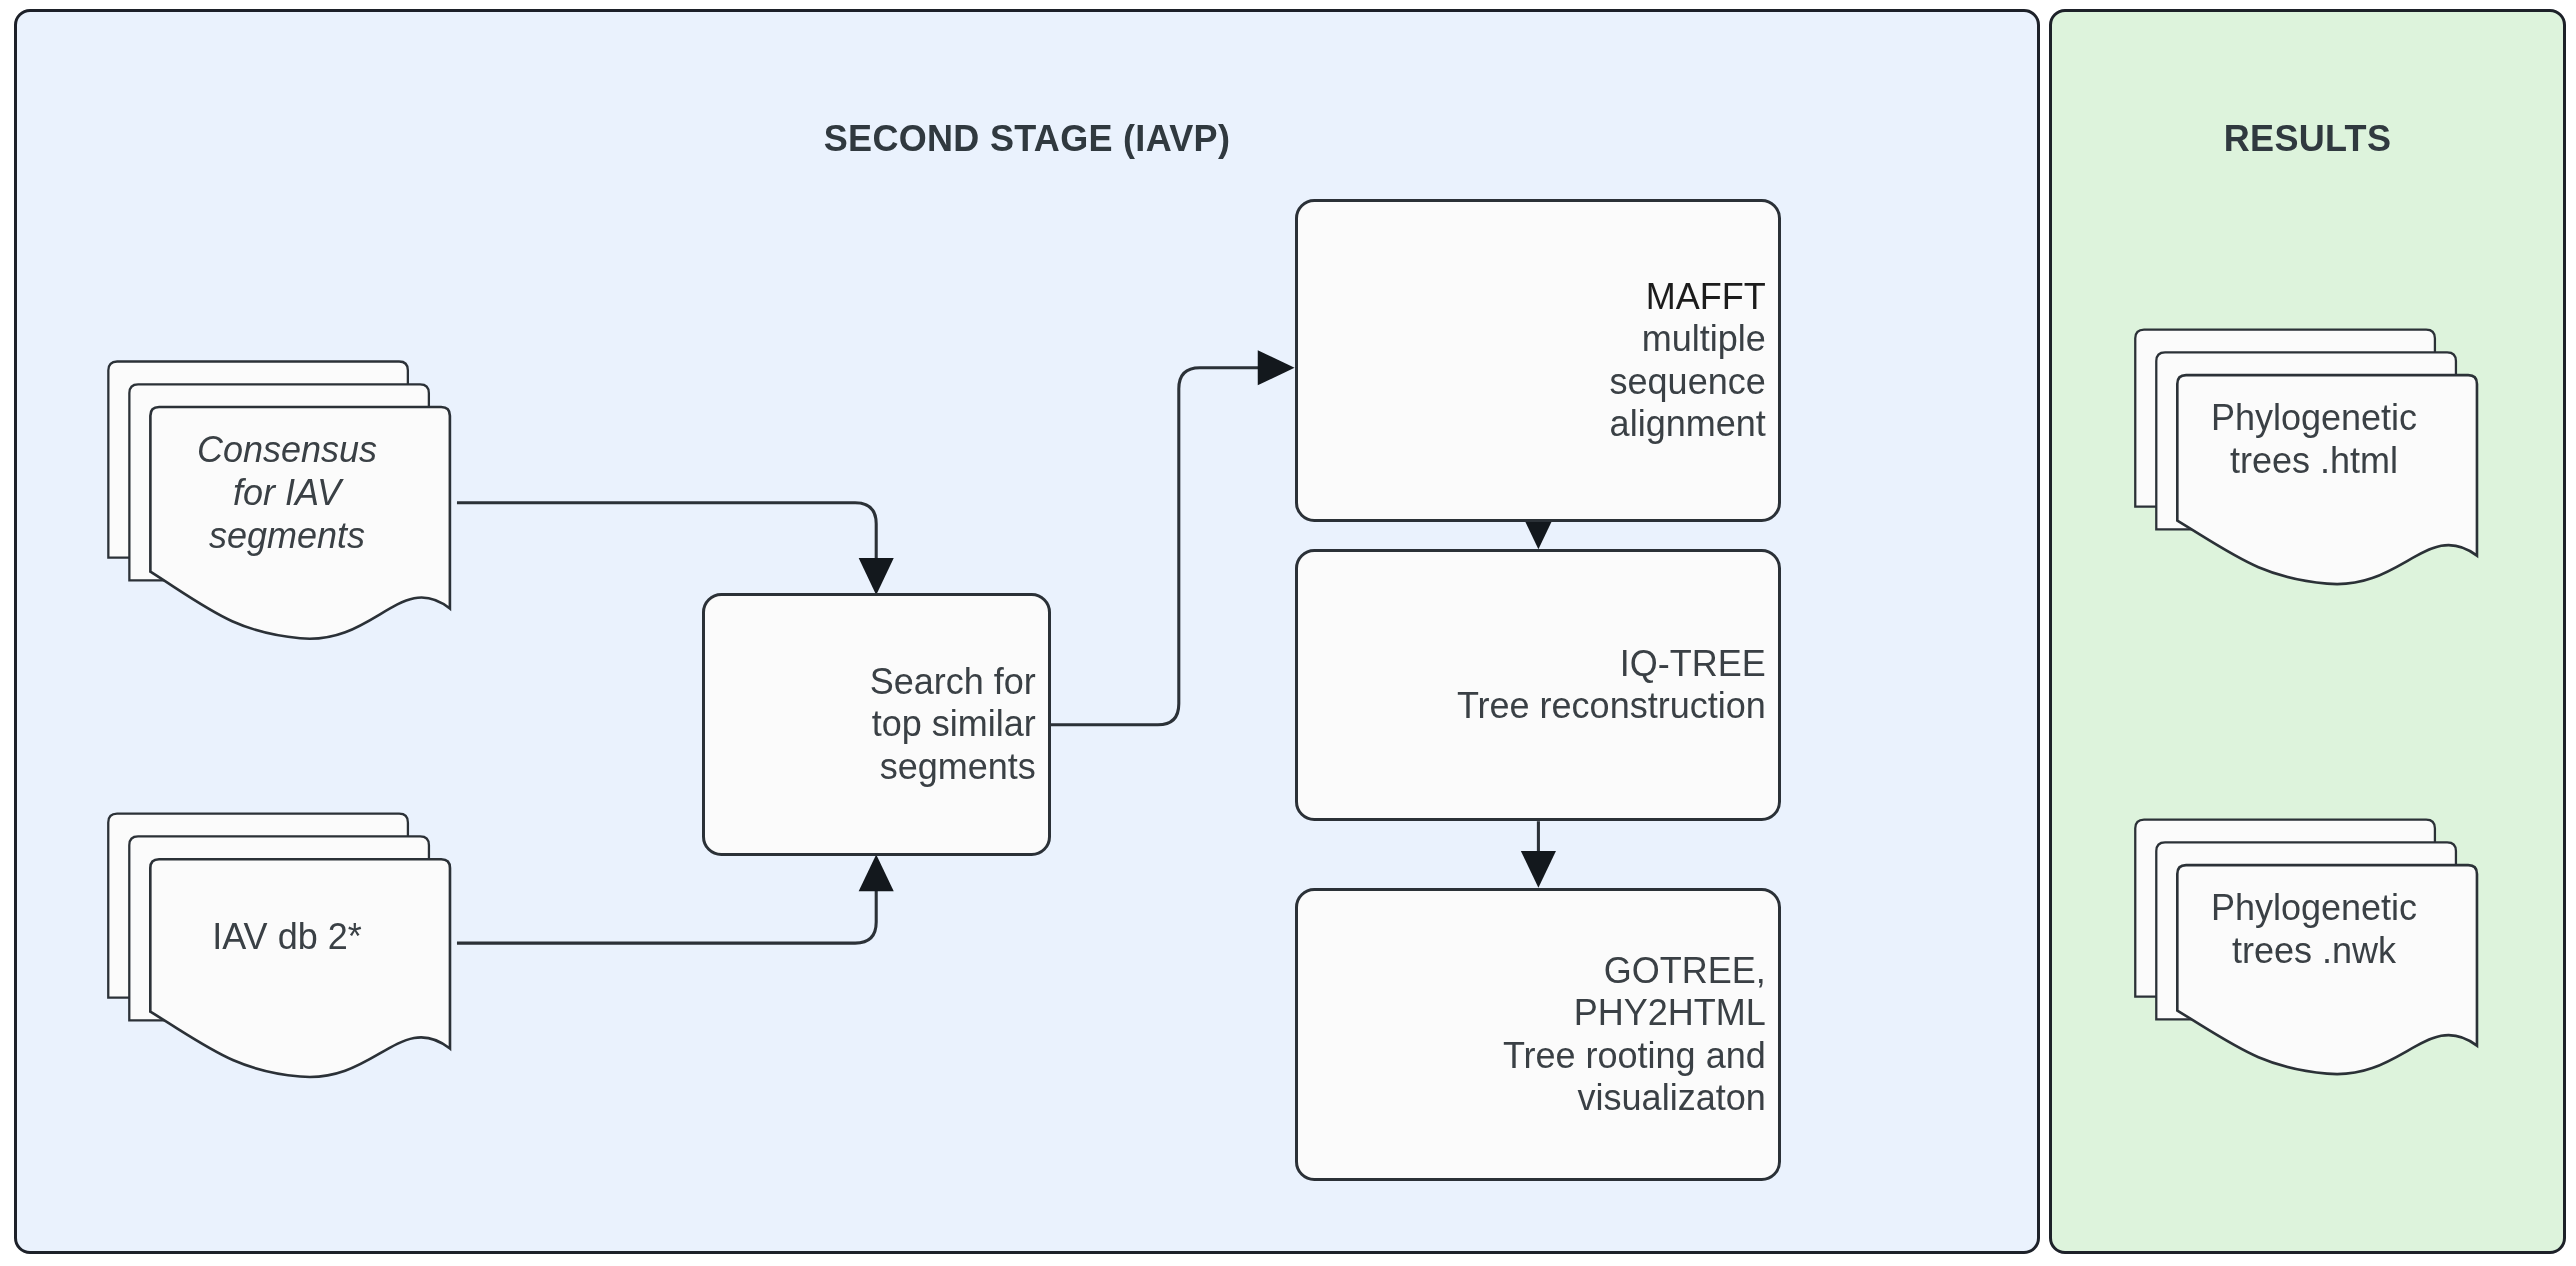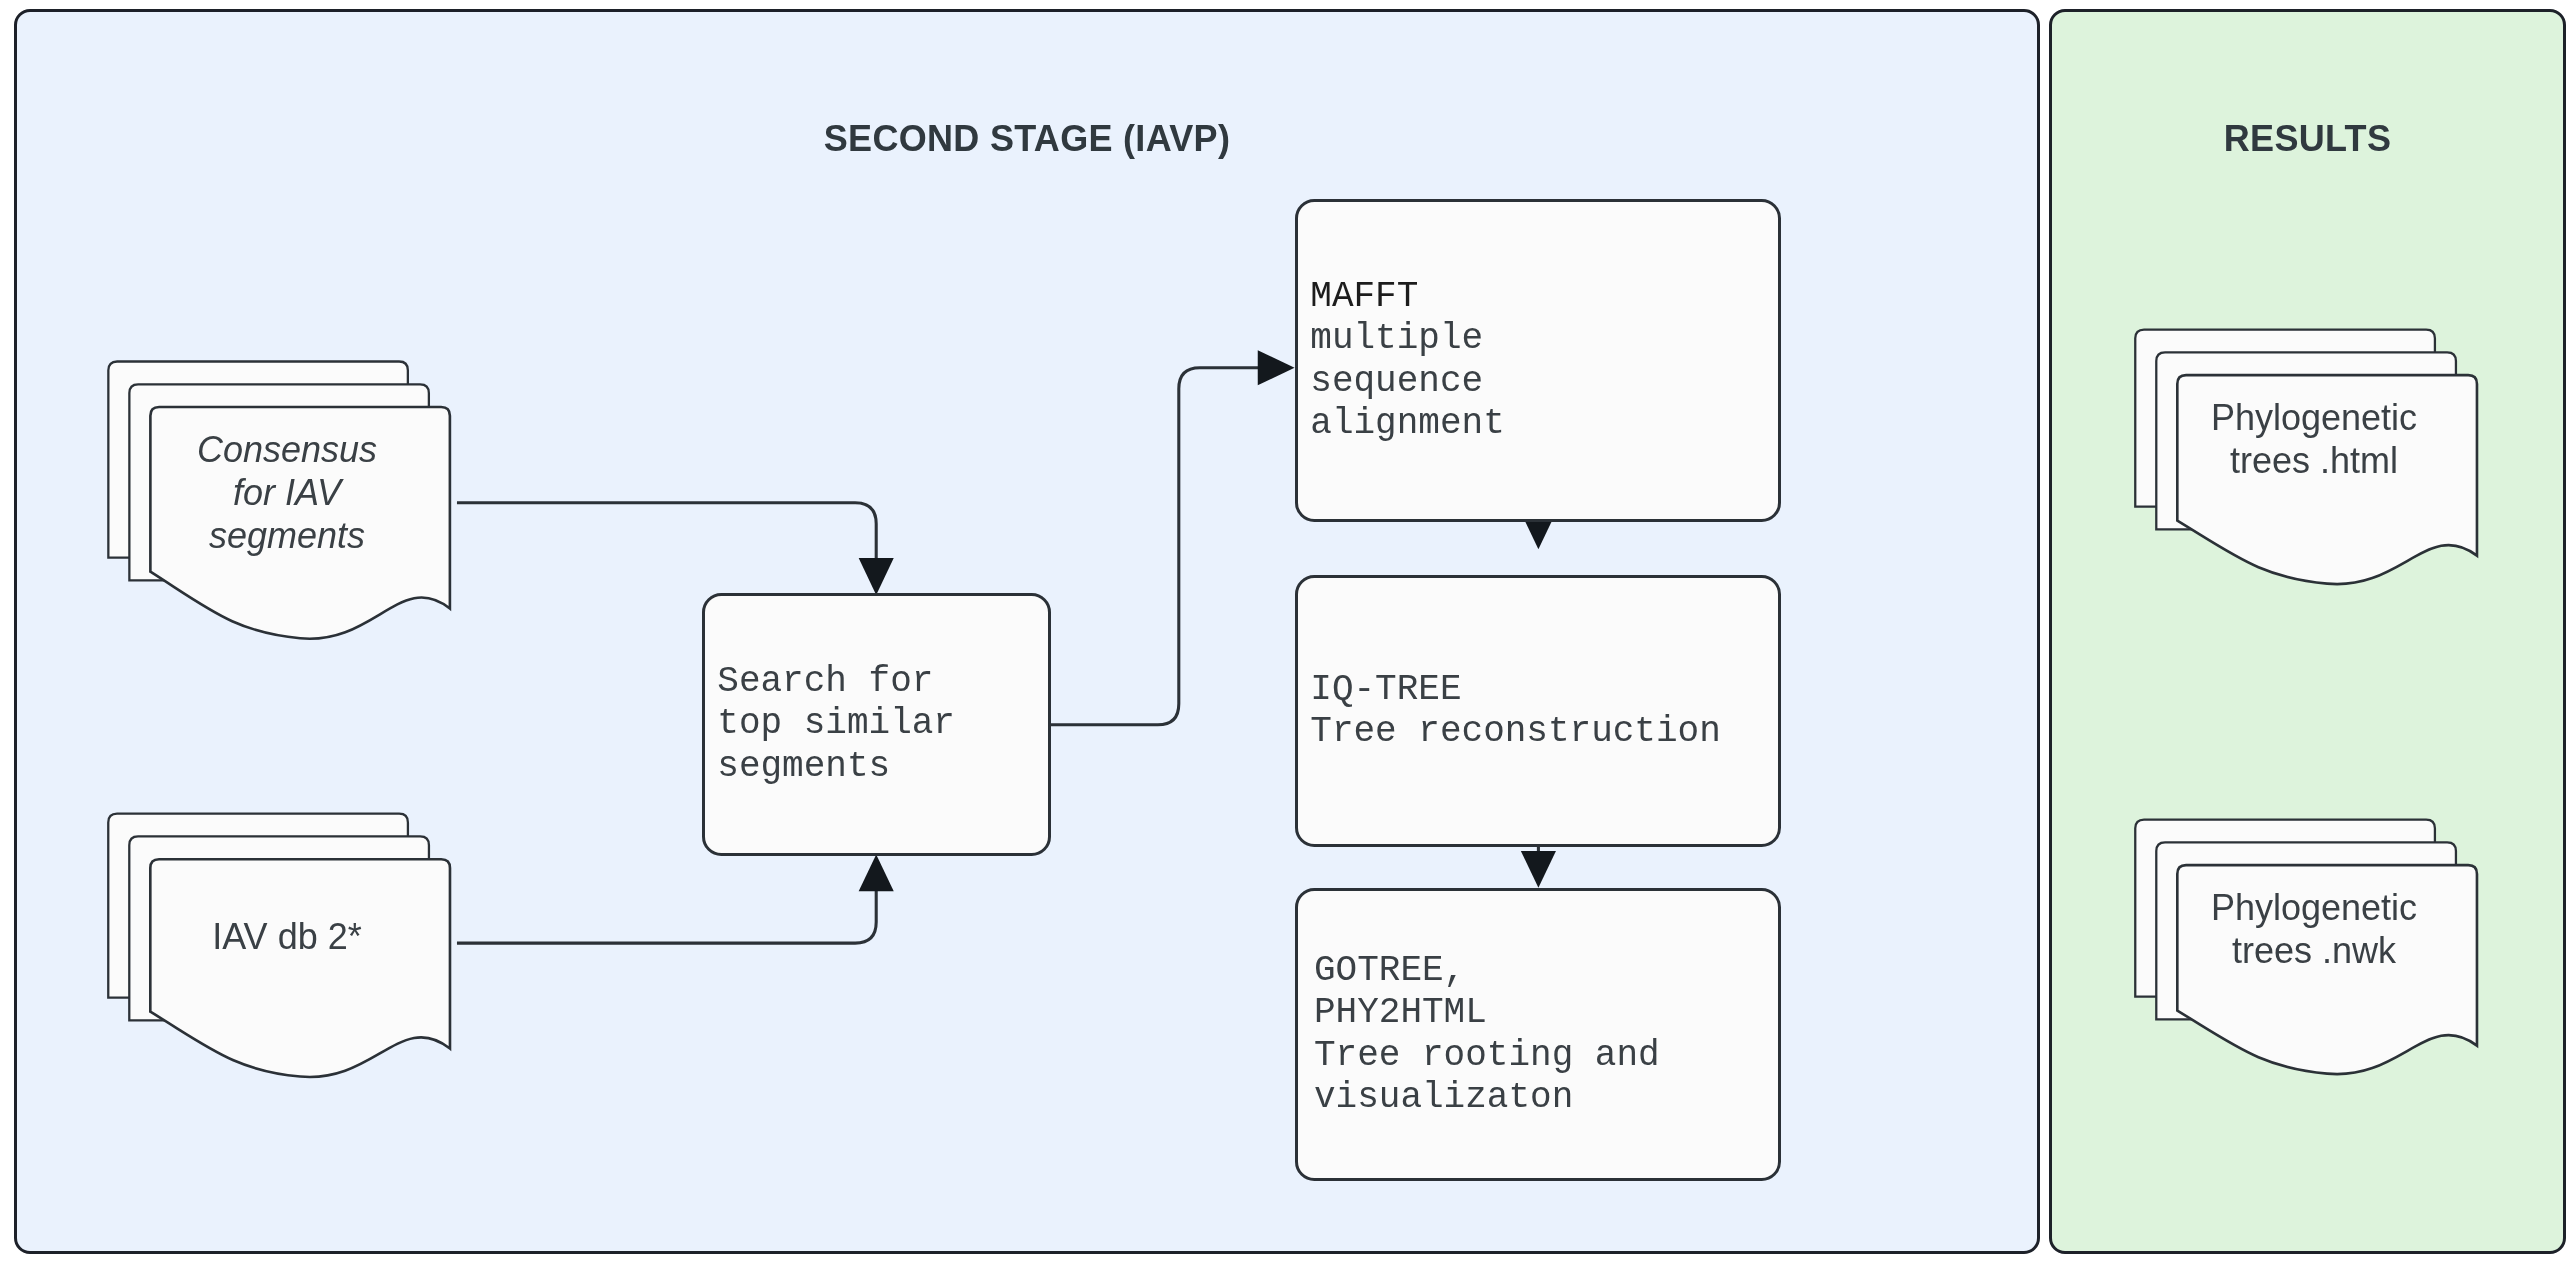--- a/index.html
+++ b/index.html
@@ -62,34 +62,33 @@
 
   
   .proc-box {
     position: absolute;
     background: #fbfbfb;
     border: 3.1px solid #2b3137;
     border-radius: 19.3px;
     display: flex;
     align-items: center;
     justify-content: center;
-    text-align: left;
+    text-align: right;
     color: #3a4045;
     font-size: 36px;
     line-height: 1.18;
     padding: 5.3px 12.3px;
-    font-family: Liberation Mono, monospace;
   }
   .proc-box .lines { width: 100%; }
   .proc-box .ln { display: block; white-space: nowrap; }
   .proc-box .ln.strong { color: #1c1c1c; }
 
   #box-search { left: 702px;  top: 593px;  width: 349px;  height: 263px; }
   #box-mafft  { left: 1295px; top: 199px;  width: 486px;  height: 323px; }
-  #box-iqtree { left: 1295px; top: 549px;  width: 486px;  height: 272px; margin-top: 26px; }
+  #box-iqtree { left: 1295px; top: 549px;  width: 486px;  height: 272px; }
   #box-gotree { left: 1295px; top: 888px; width: 486px;  height: 293px; padding-left: 16px; }
 
   
   .multidoc {
     position: absolute;
   }
   .multidoc svg { display: block; overflow: visible; }
   .multidoc .doclabel {
     position: absolute;
     text-align: center;

